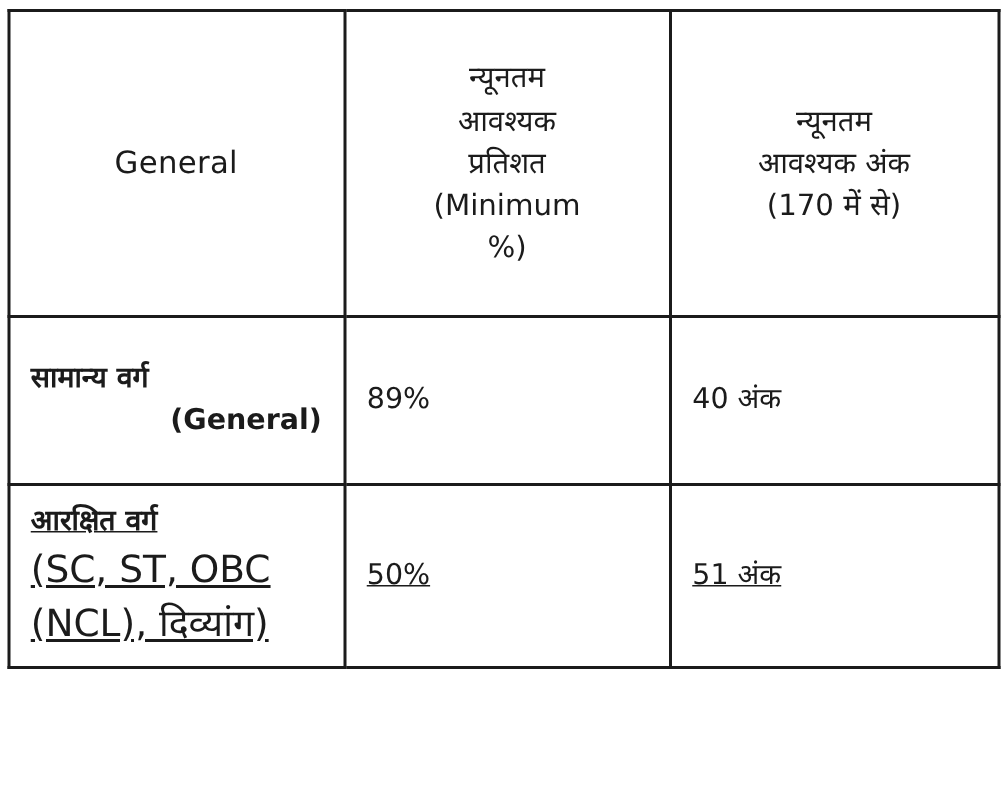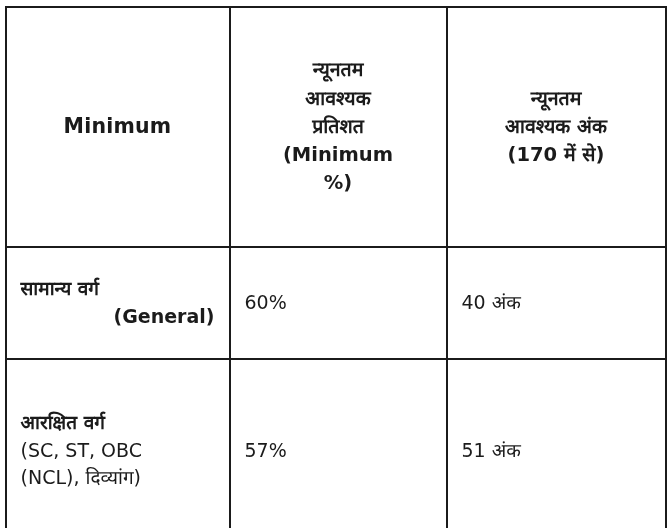--- a/index.html
+++ b/index.html
@@ -33,61 +33,61 @@
     vertical-align: middle;
     box-sizing: border-box;
   }
   
   col.c1 { width: 224px; }
   col.c2 { width: 217px; }
   col.c3 { width: 219px; }
 
   
   tr.head th {
-    height: 240px;
+    height: 204px;
     text-align: center;
-    font-weight: bold;
+    font-weight: normal;
     font-size: 20px;
     line-height: 1.45;
     padding: 8px 14px;
   }
   tr.head th.col-category {
     font-size: 20.5px;
     letter-spacing: 0.2px;
   }
   tr.head th.col-pct,
   tr.head th.col-marks {
     font-size: 19.5px;
   }
 
   
   tr.row td {
     padding: 10px 14px;
     font-size: 19px;
     line-height: 1.45;
   }
   tr.row-general td { height: 112px; }
-  tr.row-reserved td { height: 183px; }
+  tr.row-reserved td { height: 120px; text-decoration: underline; }
 
   td.cat {
     font-weight: bold;
     font-size: 19.5px;
     line-height: 1.5;
   }
   td.cat .sub {
     font-weight: bold;
     text-align: right;
   }
   td.cat-reserved {
     font-weight: bold;
   }
   td.cat-reserved .line2,
   td.cat-reserved .line3 {
     font-weight: normal;
-    font-size: 19px;
+    font-size: 25px;
   }
   td.val {
     font-weight: normal;
     font-size: 19.5px;
     text-align: left;
   }
   .nowrap { white-space: nowrap; }
 </style>
 </head>
 <body>
@@ -95,21 +95,21 @@
 <div class="page">
   <table class="cutoff-table">
     <colgroup>
       <col class="c1">
       <col class="c2">
       <col class="c3">
     </colgroup>
     <thead>
       <tr class="head">
         <th class="col-category">
-          <span>Minimum</span>
+          <span>General</span>
         </th>
         <th class="col-pct">
           <div>न्यूनतम</div>
           <div>आवश्यक</div>
           <div>प्रतिशत</div>
           <div>(Minimum</div>
           <div>%)</div>
         </th>
         <th class="col-marks">
           <div>न्यूनतम</div>
@@ -117,27 +117,27 @@
           <div>(170 में से)</div>
         </th>
       </tr>
     </thead>
     <tbody>
       <tr class="row row-general">
         <td class="cat">
           <div>सामान्य वर्ग</div>
           <div class="sub">(General)</div>
         </td>
-        <td class="val">60%</td>
+        <td class="val">89%</td>
         <td class="val">40 अंक</td>
       </tr>
       <tr class="row row-reserved">
         <td class="cat cat-reserved">
           <div class="line1">आरक्षित वर्ग</div>
           <div class="line2 nowrap">(SC, ST, OBC</div>
           <div class="line3 nowrap">(NCL), दिव्यांग)</div>
         </td>
-        <td class="val">57%</td>
+        <td class="val">50%</td>
         <td class="val">51 अंक</td>
       </tr>
     </tbody>
   </table>
 </div>
 
 </body></html>

